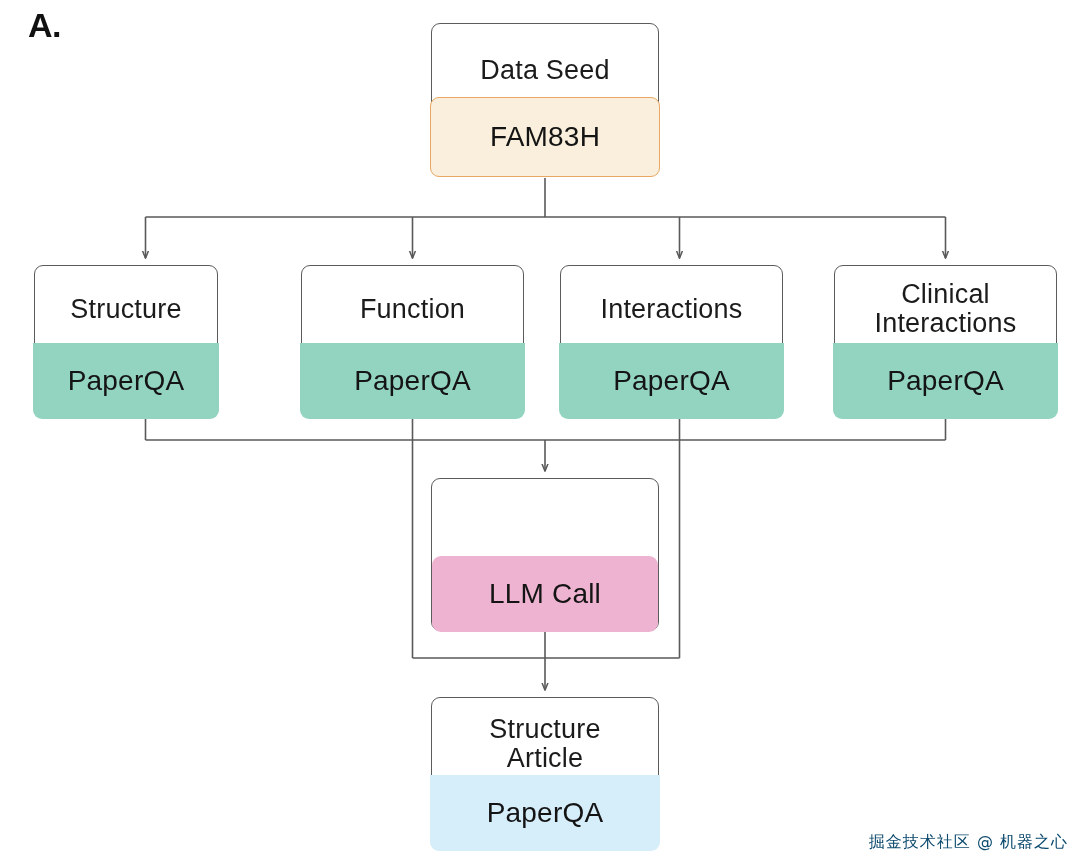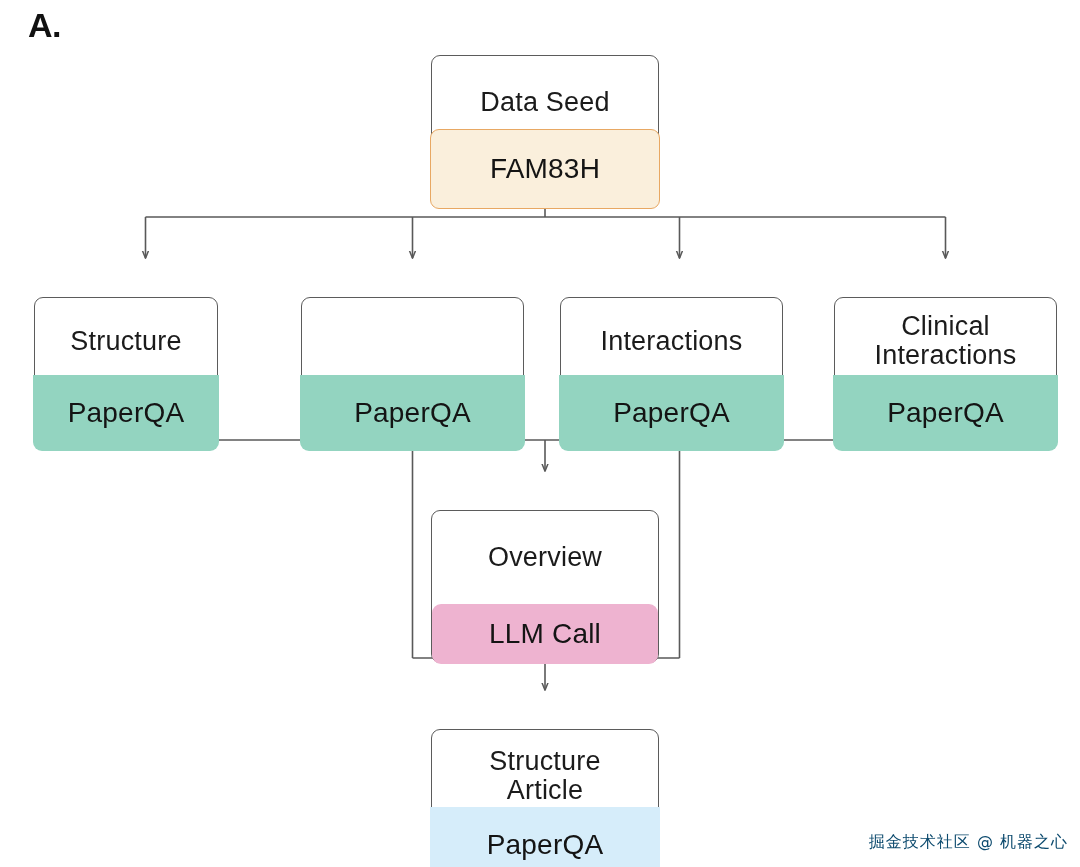--- a/index.html
+++ b/index.html
@@ -38,21 +38,20 @@
     line-height: 1;
   }
 
   
   .node {
     position: absolute;
     box-sizing: border-box;
     background: #ffffff;
     border: 1.6px solid #5b5b5b;
     border-radius: 9px;
-    margin-top: 32px;
   }
   .node-title {
     position: absolute;
     left: 0;
     right: 0;
     display: flex;
     align-items: center;
     justify-content: center;
     text-align: center;
     color: #1b1b1b;
@@ -97,21 +96,21 @@
   .col-node .node-title { top: 8px; height: 70px; }
   .col-node .node-body  {
     height: 76px;
     background: #93d4c0;
     border-radius: 0 0 9px 9px;
   }
 
   .n-overview    { left: 431px; top: 478px; width: 228px; height: 153px; }
   .n-overview .node-title { top: 12px; height: 68px; }
   .n-overview .node-body  {
-    height: 60px;
+    height: 76px;
     background: #eeb3d0;
     border-radius: 9px;
     left: 0px; right: 0px; bottom: -1.6px;
   }
 
   .n-finished    { left: 431px; top: 697px; width: 228px; height: 153px; }
   .n-finished .node-title { top: 10px; height: 72px; }
   .n-finished .node-body  {
     height: 76px;
     background: #d6edfa;
@@ -171,36 +170,36 @@
     <div class="node-title">Data Seed</div>
     <div class="node-body">FAM83H</div>
   </div>
 
   <div class="node col-node n-structure">
     <div class="node-title">Structure</div>
     <div class="node-body">PaperQA</div>
   </div>
 
   <div class="node col-node n-function">
+    <div class="node-title">Function</div>
     <div class="node-body">PaperQA</div>
   </div>
 
   <div class="node col-node n-interactions">
     <div class="node-title">Interactions</div>
     <div class="node-body">PaperQA</div>
   </div>
 
   <div class="node col-node n-clinical">
     <div class="node-title">Clinical
 Interactions</div>
     <div class="node-body">PaperQA</div>
   </div>
 
   <div class="node n-overview">
-    <div class="node-title">Overview</div>
     <div class="node-body">LLM Call</div>
   </div>
 
   <div class="node n-finished">
     <div class="node-title">Structure
 Article</div>
     <div class="node-body">PaperQA</div>
   </div>
 
   <div class="watermark">掘金技术社区 @ 机器之心</div>

